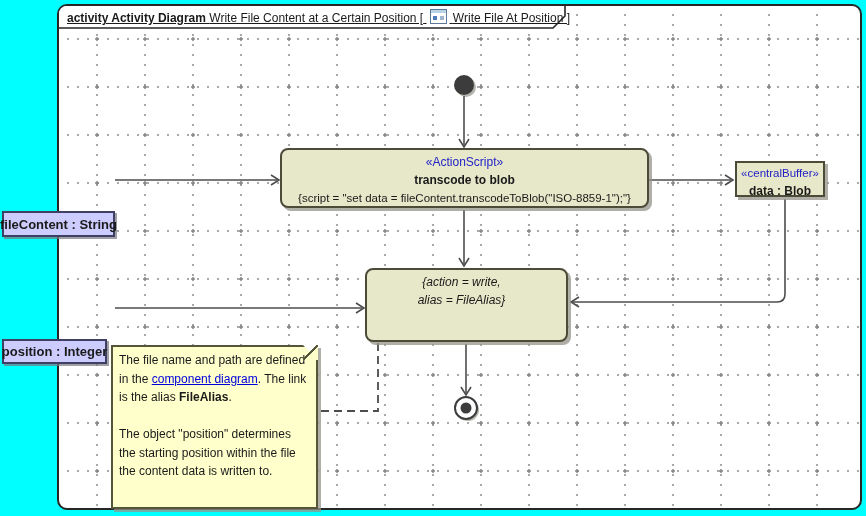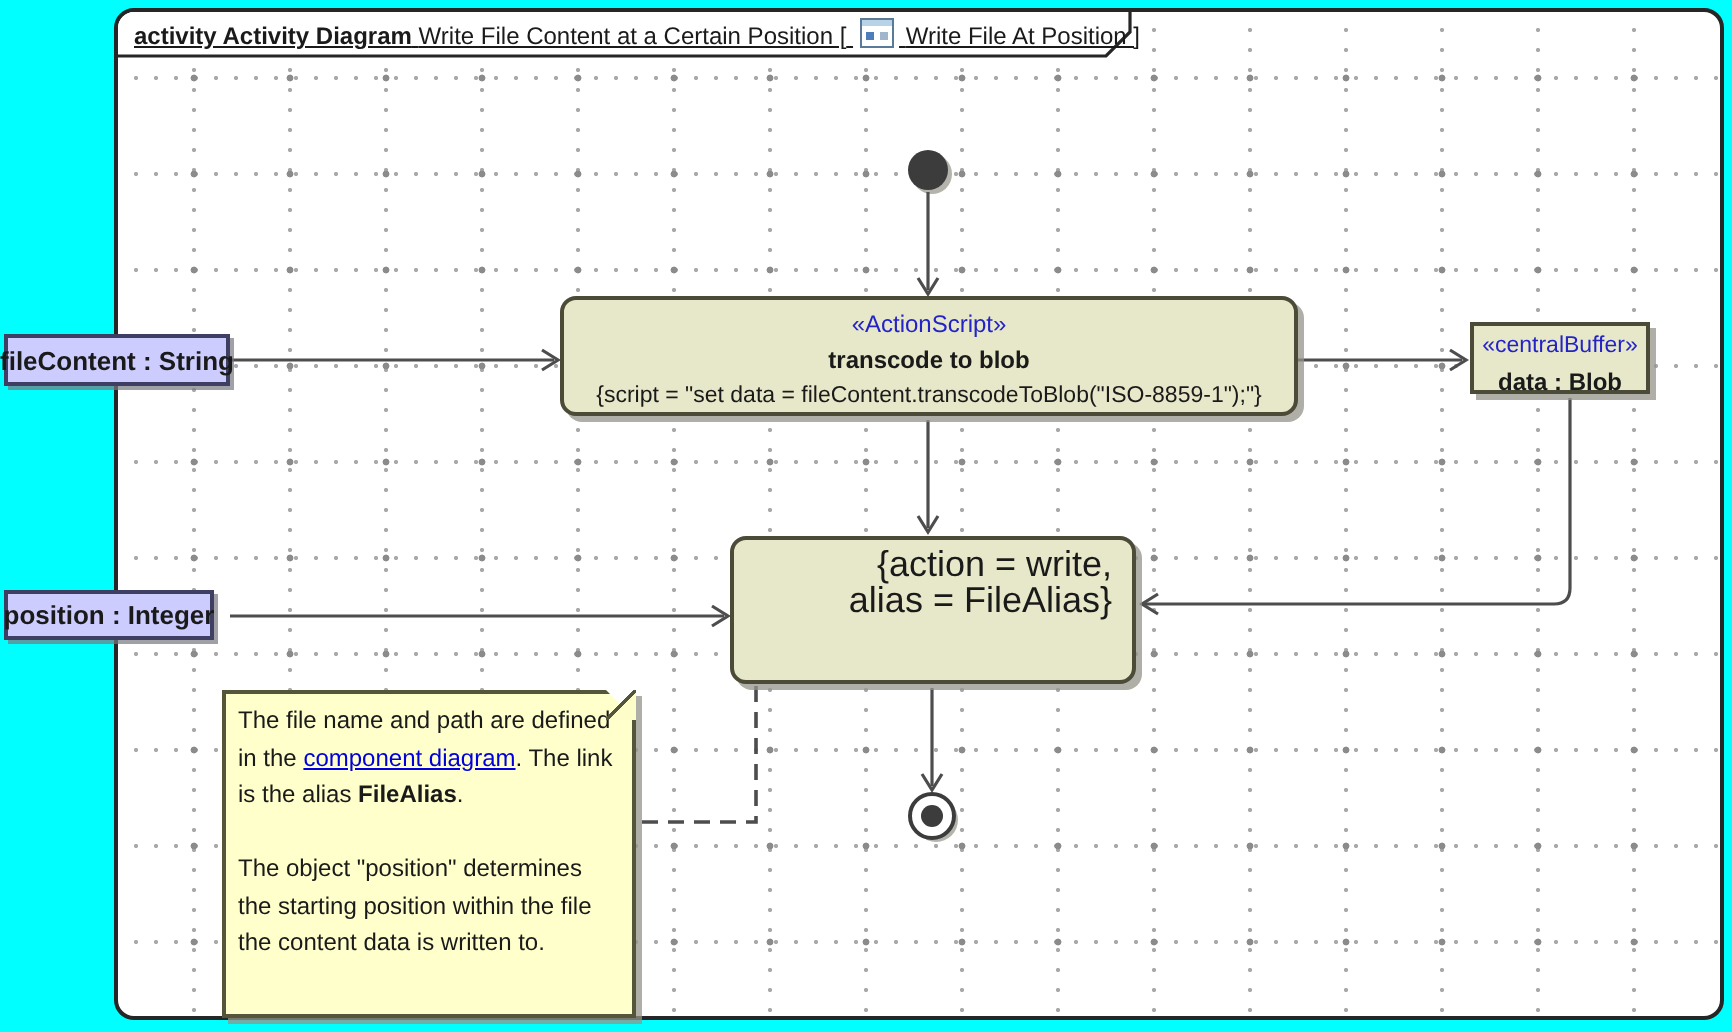--- a/index.html
+++ b/index.html
@@ -48,29 +48,30 @@
   .node{
     position:absolute;box-sizing:border-box;text-align:center;
     background:#e7e7c9;border:2px solid #4b4b38;
     box-shadow:3px 3px 0 rgba(148,148,138,.75);
     z-index:3;
   }
   .action{border-radius:8px;padding-top:3px;}
   .stereo{font-size:12px;color:#2323c8;line-height:18px;white-space:nowrap;}
   .nname{font-size:12px;font-weight:bold;line-height:18px;white-space:nowrap;}
   .ntag{font-size:11.5px;line-height:18px;white-space:nowrap;}
-  .ntag-right{font-size:18px;line-height:18px;text-align:right;padding-right:10px;white-space:nowrap;}
+  .ntag-right{font-size:12px;line-height:18px;text-align:center;padding-right:10px;white-space:nowrap;font-style:italic;}
 
   .objnode{
     position:absolute;box-sizing:border-box;z-index:4;
     background:#ccccff;border:2px solid #3f3f63;
     box-shadow:2px 2px 0 rgba(120,120,130,.7);
     font-size:13px;font-weight:bold;text-align:left;
     display:flex;align-items:center;justify-content:center;
     white-space:nowrap;
+    margin-top:44px;
   }
 
   
   .note{
     position:absolute;left:111px;top:345px;width:207px;height:164px;
     box-sizing:border-box;z-index:5;
     background:#ffffcc;border:2px solid #55553a;
     box-shadow:3px 3px 0 rgba(148,148,138,.75);
     font-size:12px;line-height:18.5px;
     padding:4px 6px;

